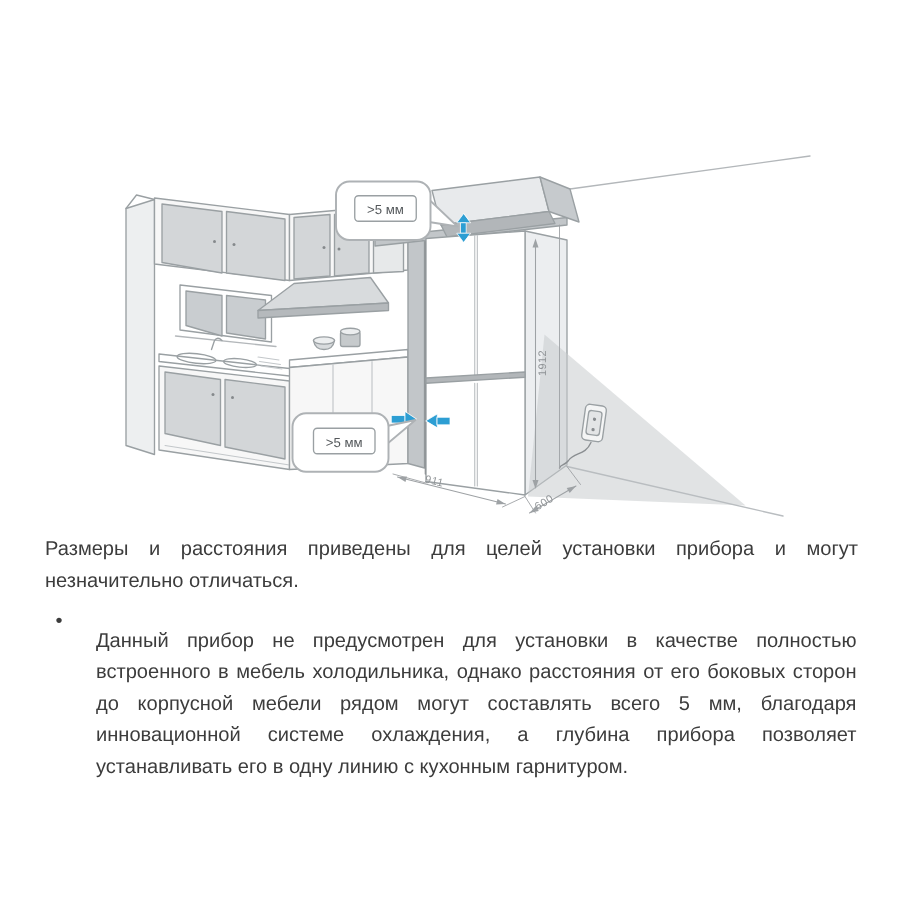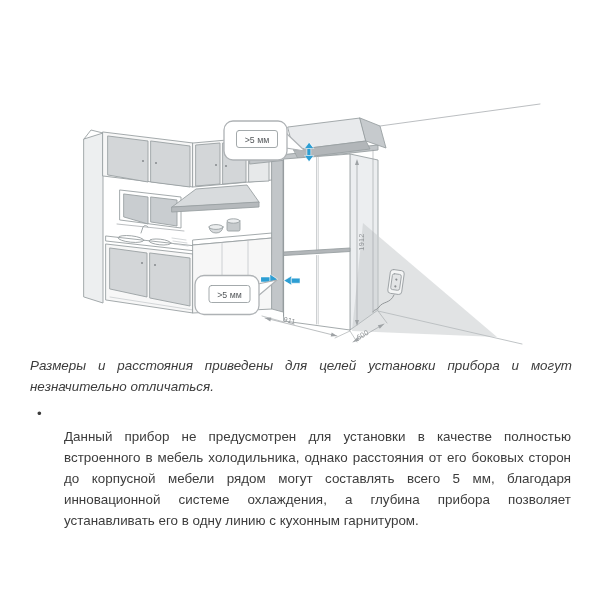--- a/index.html
+++ b/index.html
@@ -5,25 +5,25 @@
   html,body{margin:0;padding:0;background:#ffffff;}
   .page{
     position:relative;width:600px;height:600px;background:#ffffff;overflow:hidden;
     font-family:"Liberation Sans",sans-serif;color:#3c3c3c;
   }
   .diagram-svg{position:absolute;left:0;top:0;width:600px;height:600px;}
   .para{
     position:absolute;text-align:justify;text-align-last:left;
     font-size:13.4px;line-height:20.8px;color:#3c3c3c;
   }
-  .intro{left:30px;top:356px;width:542px;font-style:italic;}
+  .intro{left:30px;top:356px;width:542px;}
   .bullet-marker{
     position:absolute;left:37px;top:403px;font-size:13.4px;line-height:21px;color:#3c3c3c;
   }
-  .bullet-text{left:64px;top:426px;width:507px;line-height:21px;}
+  .bullet-text{left:64px;top:416px;width:507px;line-height:21px;}
   svg text{font-family:"Liberation Sans",sans-serif;}
   .dim-text{font-size:7.3px;fill:#8f9396;letter-spacing:0.3px;}
   .callout-text{font-size:8.8px;fill:#54585b;}
 </style>
 </head>
 <body>
 
 <div class="page">
 
   <svg class="diagram-svg" viewBox="0 0 600 600" xmlns="http://www.w3.org/2000/svg">

